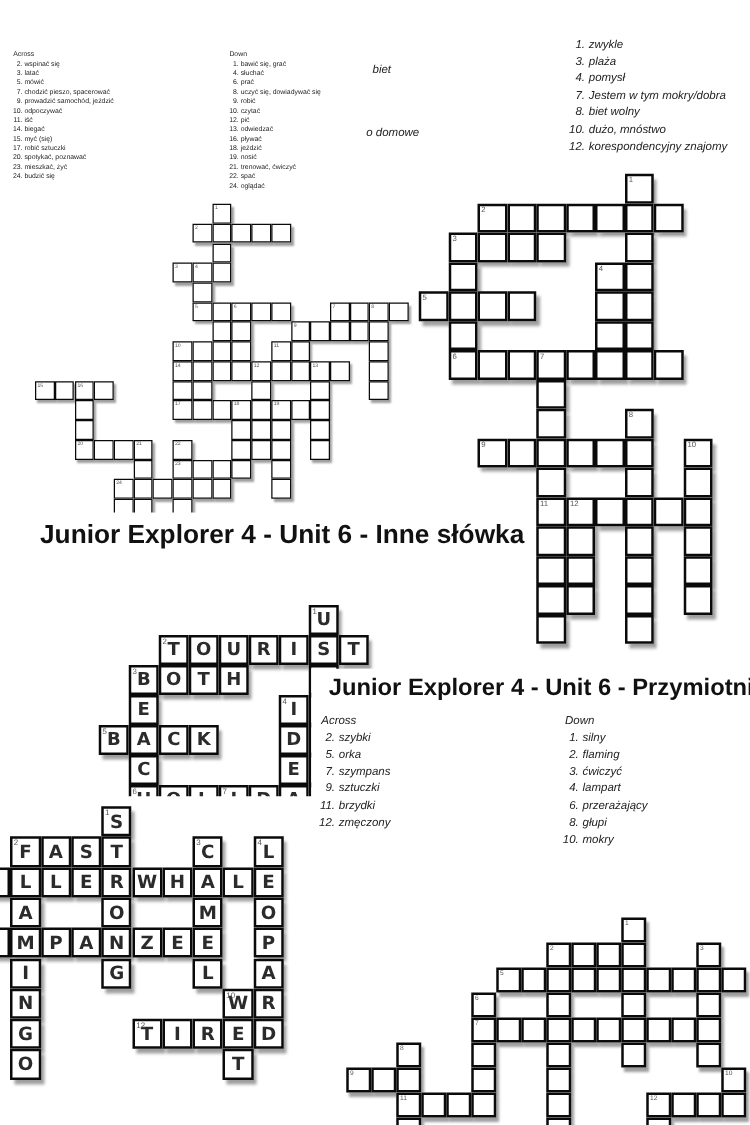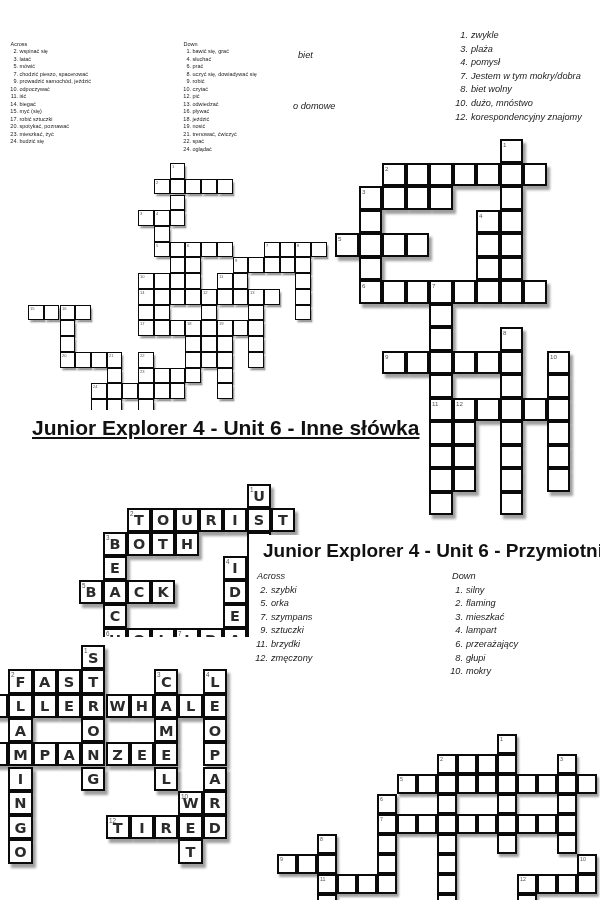--- a/index.html
+++ b/index.html
@@ -314,21 +314,21 @@
         <div class="cell" style="left: 62.9px; top: 236px; width: 15.73px; height: 15.73px; border-width: 1.6px; box-shadow: rgba(0, 0, 0, 0.38) 1.9px 2.5px 1.6px;"></div>
         <div class="cell" style="left: 78.7px; top: 236px; width: 15.73px; height: 15.73px; border-width: 1.6px; box-shadow: rgba(0, 0, 0, 0.38) 1.9px 2.5px 1.6px;"></div>
         <div class="cell" style="left: 110.1px; top: 236px; width: 15.73px; height: 15.73px; border-width: 1.6px; box-shadow: rgba(0, 0, 0, 0.38) 1.9px 2.5px 1.6px;"></div>
         <div class="cell" style="left: 62.9px; top: 251.7px; width: 15.73px; height: 15.73px; border-width: 1.6px; box-shadow: rgba(0, 0, 0, 0.38) 1.9px 2.5px 1.6px;"></div>
         <div class="cell" style="left: 78.7px; top: 251.7px; width: 15.73px; height: 15.73px; border-width: 1.6px; box-shadow: rgba(0, 0, 0, 0.38) 1.9px 2.5px 1.6px;"></div>
         <div class="cell" style="left: 110.1px; top: 251.7px; width: 15.73px; height: 15.73px; border-width: 1.6px; box-shadow: rgba(0, 0, 0, 0.38) 1.9px 2.5px 1.6px;"></div>
       </div>
   </div>
 
   <div class="sheet bg" style="left:0;top:410px;width:422px;height:252px;">
-    <div class="title" style="left:32px;top:6px;font-size:21px;text-decoration:underline;">Junior Explorer 4 - Unit 6 - Inne słówka</div>
+    <div class="title" style="left:32px;top:6px;font-size:21px;">Junior Explorer 4 - Unit 6 - Inne słówka</div>
     <div class="grid" style="left: 79px; top: 74px;">
         <div class="cell" style="left: 168px; top: 0px; width: 24px; height: 24px; border-width: 2.5px; box-shadow: rgba(0, 0, 0, 0.38) 2.9px 3.8px 2.4px;">
           <span class="lt" style="font-size: 14.4px;">U</span>
           <span class="nm" style="transform: scale(0.63);">1</span>
         </div>
         <div class="cell" style="left: 48px; top: 24px; width: 24px; height: 24px; border-width: 2.5px; box-shadow: rgba(0, 0, 0, 0.38) 2.9px 3.8px 2.4px;">
           <span class="lt" style="font-size: 14.4px;">T</span>
           <span class="nm" style="transform: scale(0.63);">2</span>
         </div>
         <div class="cell" style="left: 72px; top: 24px; width: 24px; height: 24px; border-width: 2.5px; box-shadow: rgba(0, 0, 0, 0.38) 2.9px 3.8px 2.4px;">
@@ -440,21 +440,21 @@
           <div><span class="cn">9.</span><span>sztuczki</span></div>
           <div><span class="cn">11.</span><span>brzydki</span></div>
           <div><span class="cn">12.</span><span>zmęczony</span></div>
         </div>
     </div>
     <div class="smalllist" style="left:198px;top:35px;">
       <div class="clue-head">Down</div>
       <div>
           <div><span class="cn">1.</span><span>silny</span></div>
           <div><span class="cn">2.</span><span>flaming</span></div>
-          <div><span class="cn">3.</span><span>mieszkać</span></div>
+          <div><span class="cn">3.</span><span>ćwiczyć</span></div>
           <div><span class="cn">4.</span><span>lampart</span></div>
           <div><span class="cn">6.</span><span>przerażający</span></div>
           <div><span class="cn">8.</span><span>głupi</span></div>
           <div><span class="cn">10.</span><span>mokry</span></div>
         </div>
     </div>
     <div class="grid" style="left: 28px; top: 199px;">
         <div class="cell" style="left: 220px; top: 0px; width: 20px; height: 20px; border-width: 2.2px; box-shadow: rgba(0, 0, 0, 0.38) 2.4px 3.2px 2px;">
           <span class="nm" style="transform: scale(0.53);">1</span>
         </div>

